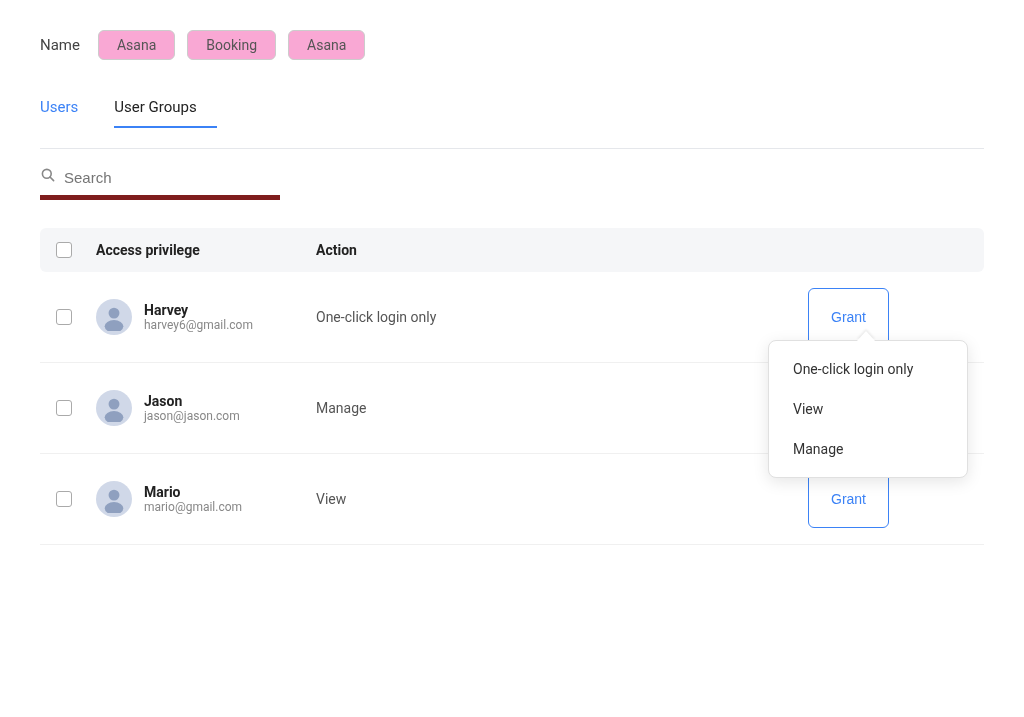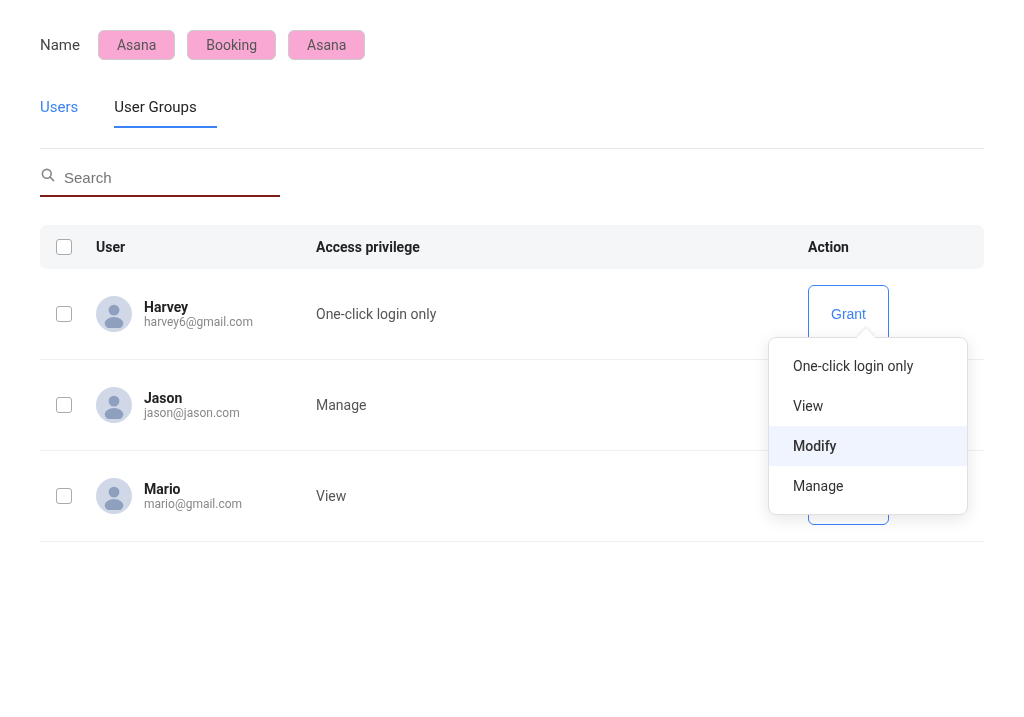--- a/index.html
+++ b/index.html
@@ -54,21 +54,21 @@
       width: 100%;
       border-bottom: 1px solid #e5e7eb;
       margin-bottom: 18px;
     }
 
     
     .search-row {
       display: flex;
       align-items: center;
       gap: 8px;
-      border-bottom: 2px solid #7f1d1d;
+      border-bottom: 5px solid #7f1d1d;
       padding-bottom: 8px;
       width: 240px;
       margin-bottom: 28px;
     }
     .search-icon-wrap {
       color: #888;
       font-size: 16px;
     }
     .search-input {
       border: none;
@@ -219,21 +219,20 @@
   </span>
   <input class="search-input" type="text" placeholder="Search" style="">
 </div>
 
 <div class="table-wrapper">
 
   <div class="table-header">
     <div>
       <div class="checkbox"></div>
     </div>
-    <div class="table-header-cell">User</div>
     <div class="table-header-cell">Access privilege</div>
     <div class="table-header-cell">Action</div>
   </div>
 
   <div class="table-row">
     <div>
       <div class="checkbox"></div>
     </div>
     <div class="user-info">
       <div class="avatar">
@@ -248,21 +247,20 @@
       </div>
     </div>
     <div class="access-cell">One-click login only</div>
     <div class="action-cell">
       <button class="grant-btn">Grant</button>
       
       <div class="dropdown-menu">
         <div class="dropdown-arrow"></div>
         <div class="dropdown-item">One-click login only</div>
         <div class="dropdown-item">View</div>
-        <div class="dropdown-item selected">Modify</div>
         <div class="dropdown-item">Manage</div>
       </div>
     </div>
   </div>
 
   <div class="table-row">
     <div>
       <div class="checkbox"></div>
     </div>
     <div class="user-info">

